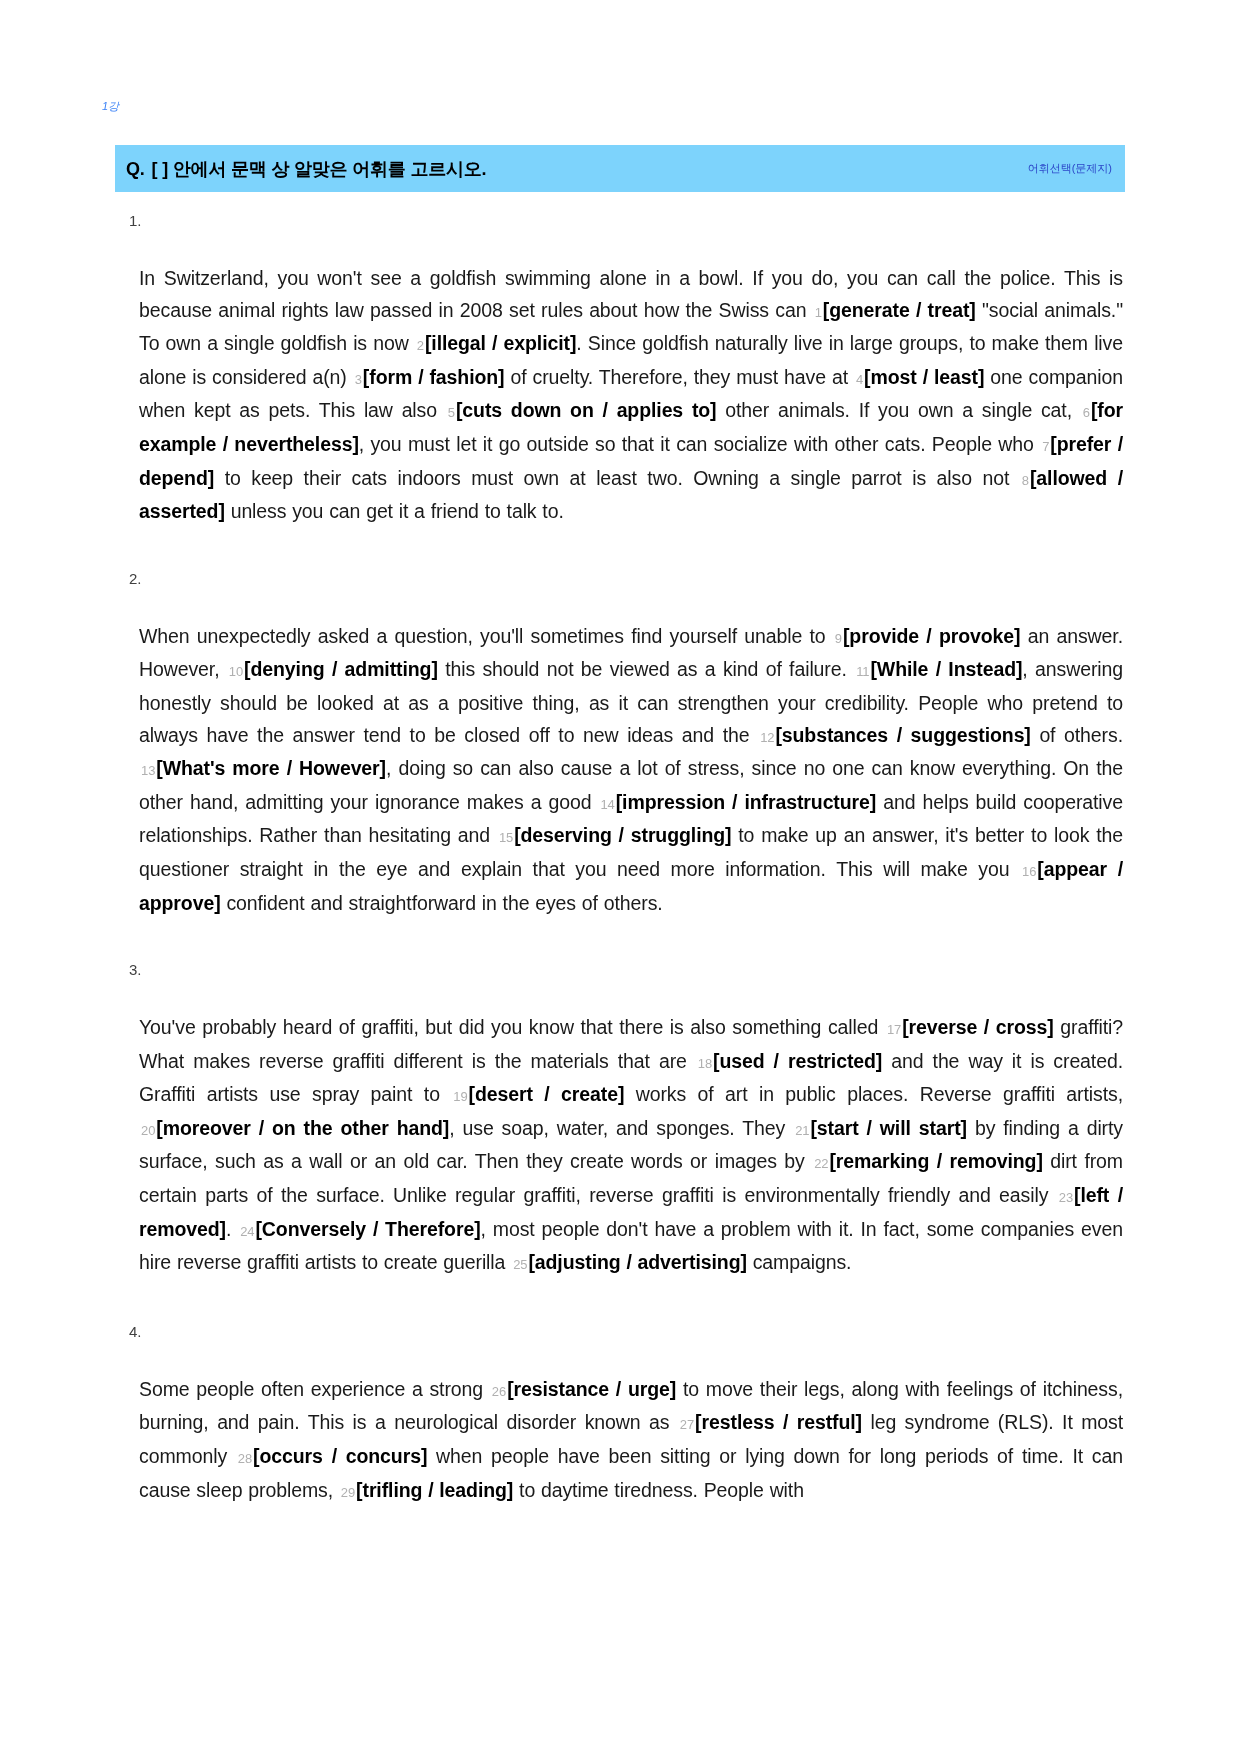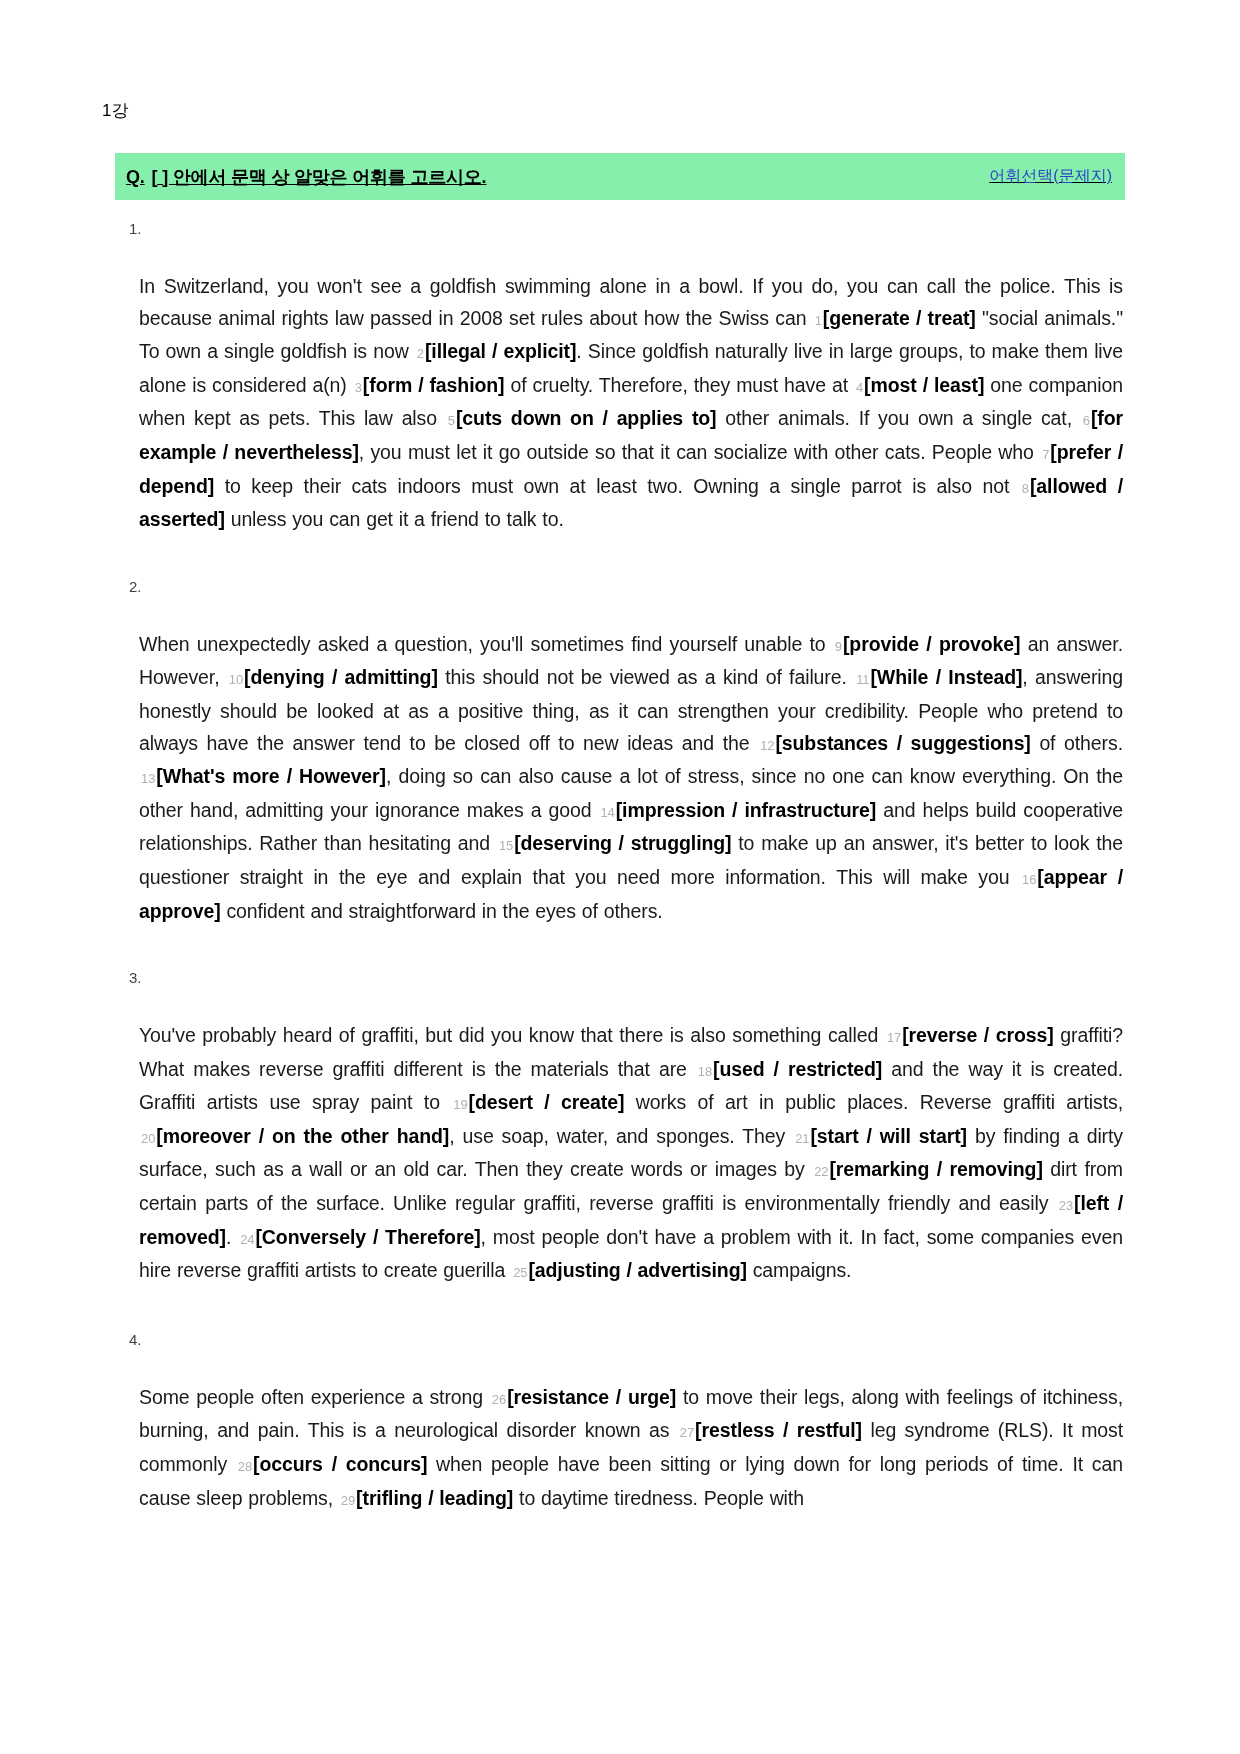--- a/index.html
+++ b/index.html
@@ -12,47 +12,47 @@
     font-family: "Liberation Sans", sans-serif;
   }
   .content {
     margin-left: 115px;
     width: 1018px;
     padding-top: 99px;
     box-sizing: border-box;
   }
   .lesson {
     margin-left: -13px;
-    font-size: 17px;
-    color: #000000;
+    font-size: 11px;
+    color: #3b82f6;
     margin-bottom: 31px;
+    font-style: italic;
   }
   .banner {
     display: flex;
     justify-content: space-between;
     align-items: center;
-    background: #86efac;
+    background: #7dd3fc;
     height: 47px;
     margin-right: 8px;
     padding: 0 13px 0 11px;
     box-sizing: border-box;
-    text-decoration: underline;
   }
   .banner-title {
     font-weight: bold;
     font-size: 18px;
     color: #000000;
     letter-spacing: -0.2px;
     white-space: nowrap;
   }
   .banner-title .q {
     margin-right: 7px;
   }
   .banner-tag {
-    font-size: 16px;
+    font-size: 11px;
     color: #2b46c8;
     white-space: nowrap;
   }
   .passage {
     margin: 42px 0 0 14px;
   }
   .passage:first-child {
     margin-top: 20px;
   }
   .pnum {

